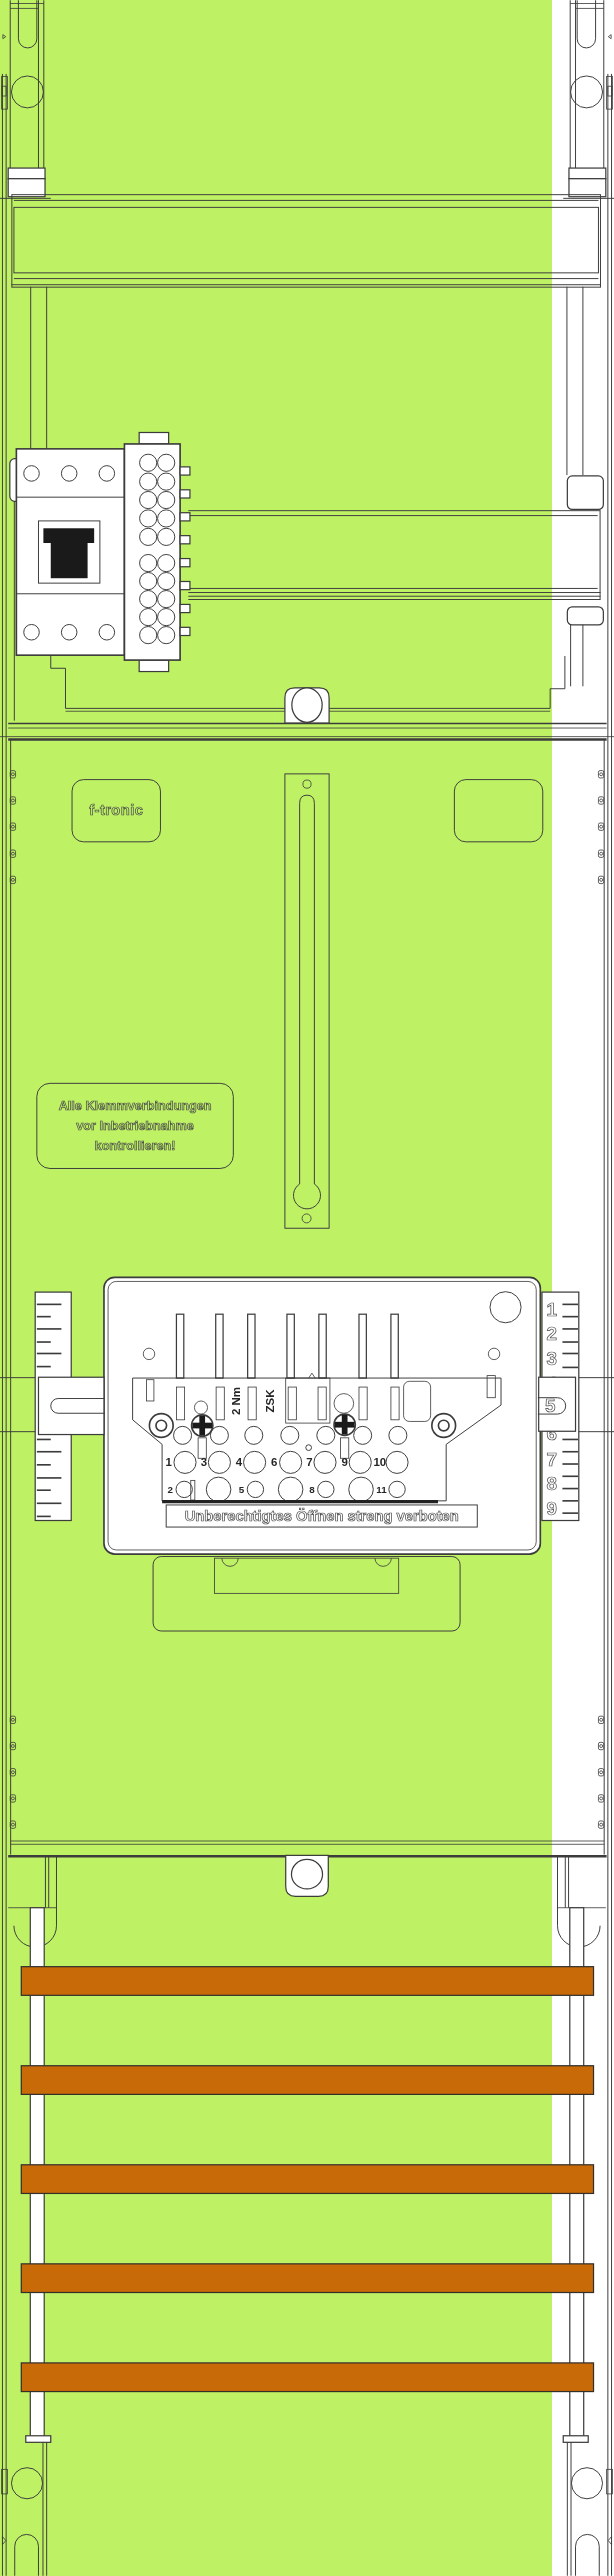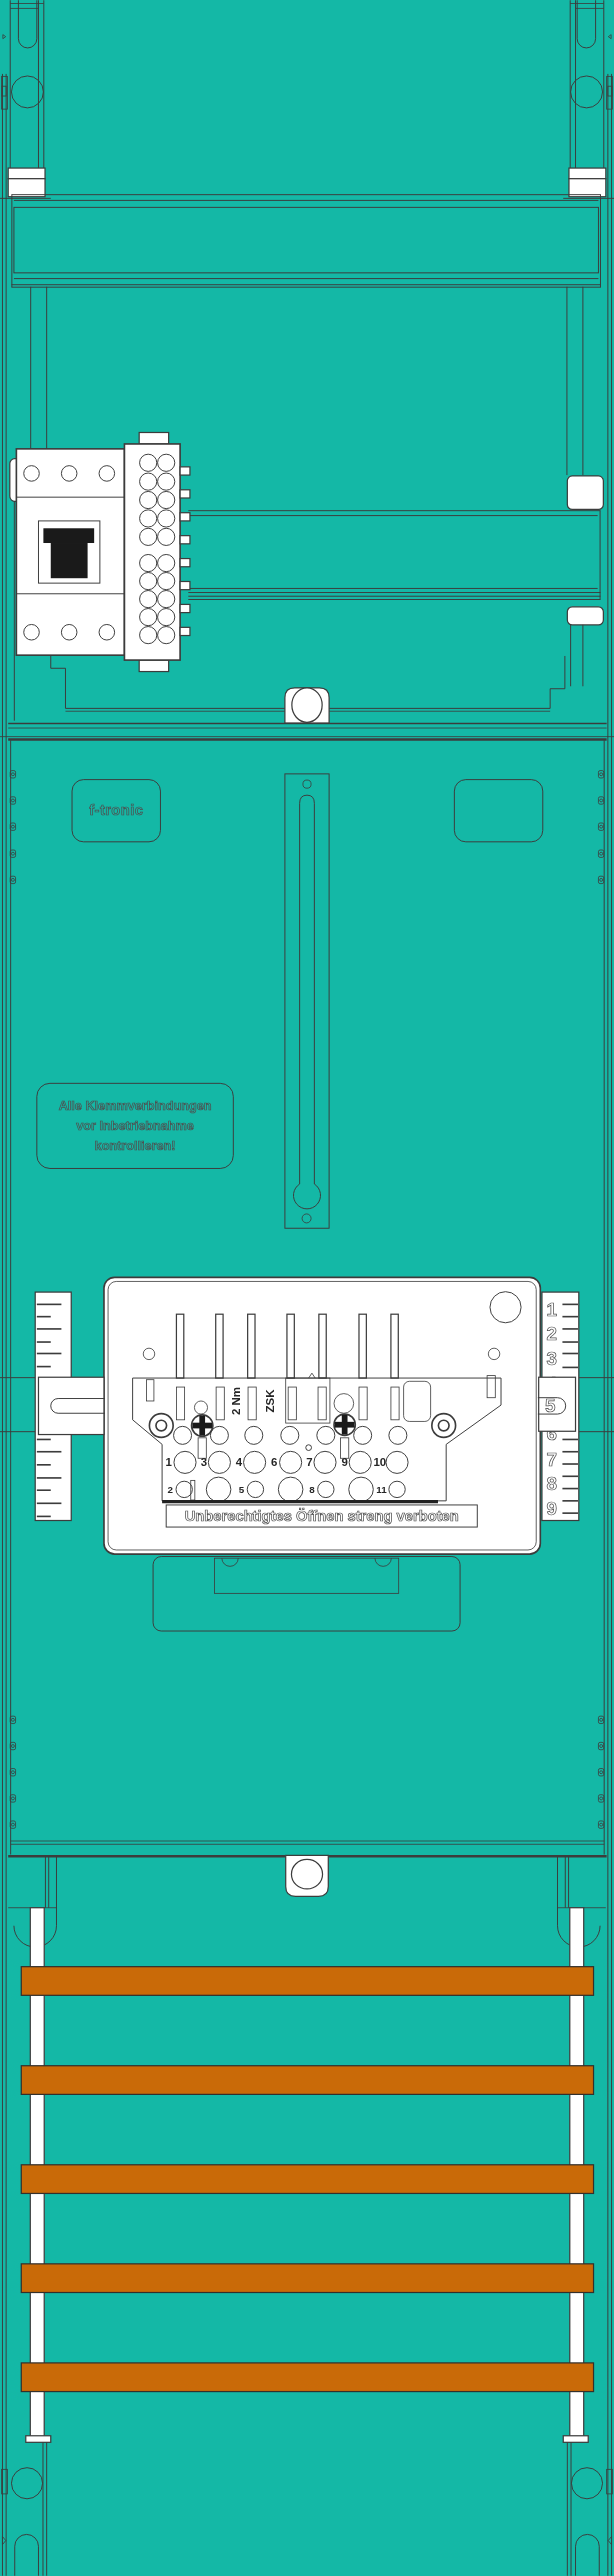--- a/index.html
+++ b/index.html
@@ -1,17 +1,17 @@
 <!DOCTYPE html>
 <html style="--busbar: #C96A08; --line: #3c3c3c; --dark: #1a1a1a;font-size:13px"><head>
 <meta charset="utf-8">
 <style>
   html,body{margin:0;padding:0;background:#fff;}
   body{font-family:"Liberation Sans", sans-serif;}
-  .page{width:614px;height:2576px;position:relative;background:#14b8a6;}
+  .page{width:552px;height:2576px;position:relative;background:#bef264;}
   svg{display:block;}
   .ln{stroke:var(--line,#3c3c3c);fill:none;stroke-width:1.2;}
   .ln2{stroke:var(--line,#3c3c3c);fill:none;stroke-width:2;}
   .ln3{stroke:var(--line,#3c3c3c);fill:none;stroke-width:3;}
   .wfill{fill:#ffffff;stroke:var(--line,#3c3c3c);stroke-width:1.5;}
   .wfill2{fill:#ffffff;stroke:var(--line,#3c3c3c);stroke-width:2;}
   .thin{stroke:var(--line,#3c3c3c);fill:none;stroke-width:1;}
   .dk{fill:var(--dark,#1a1a1a);}
   .busbar{fill:var(--busbar,#c96a08);stroke:#33302c;stroke-width:1.5;}
   .outtxt{fill:none;stroke:#4f4f4f;stroke-width:0.9;font-weight:bold;}

